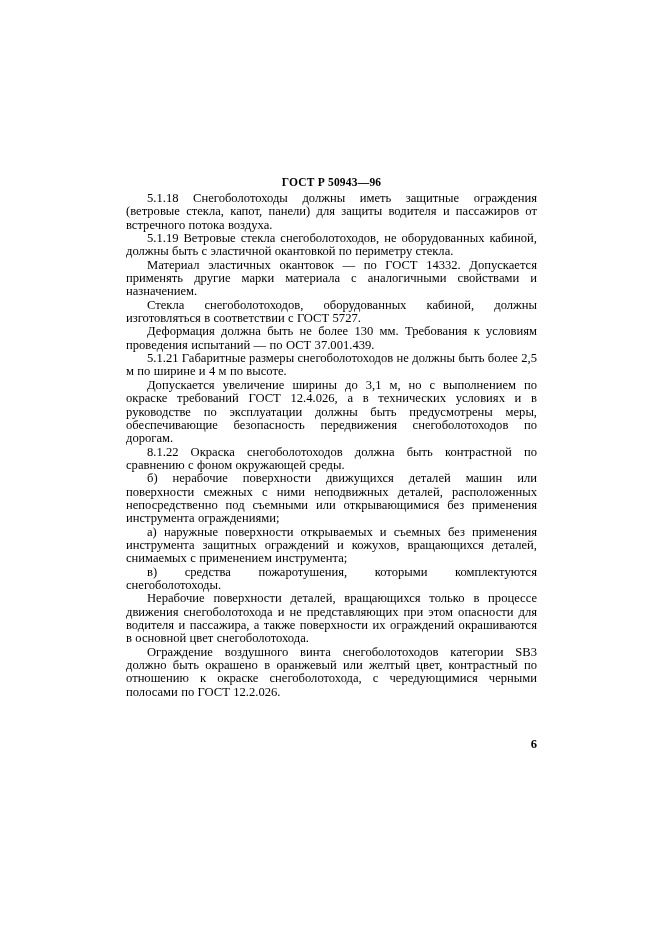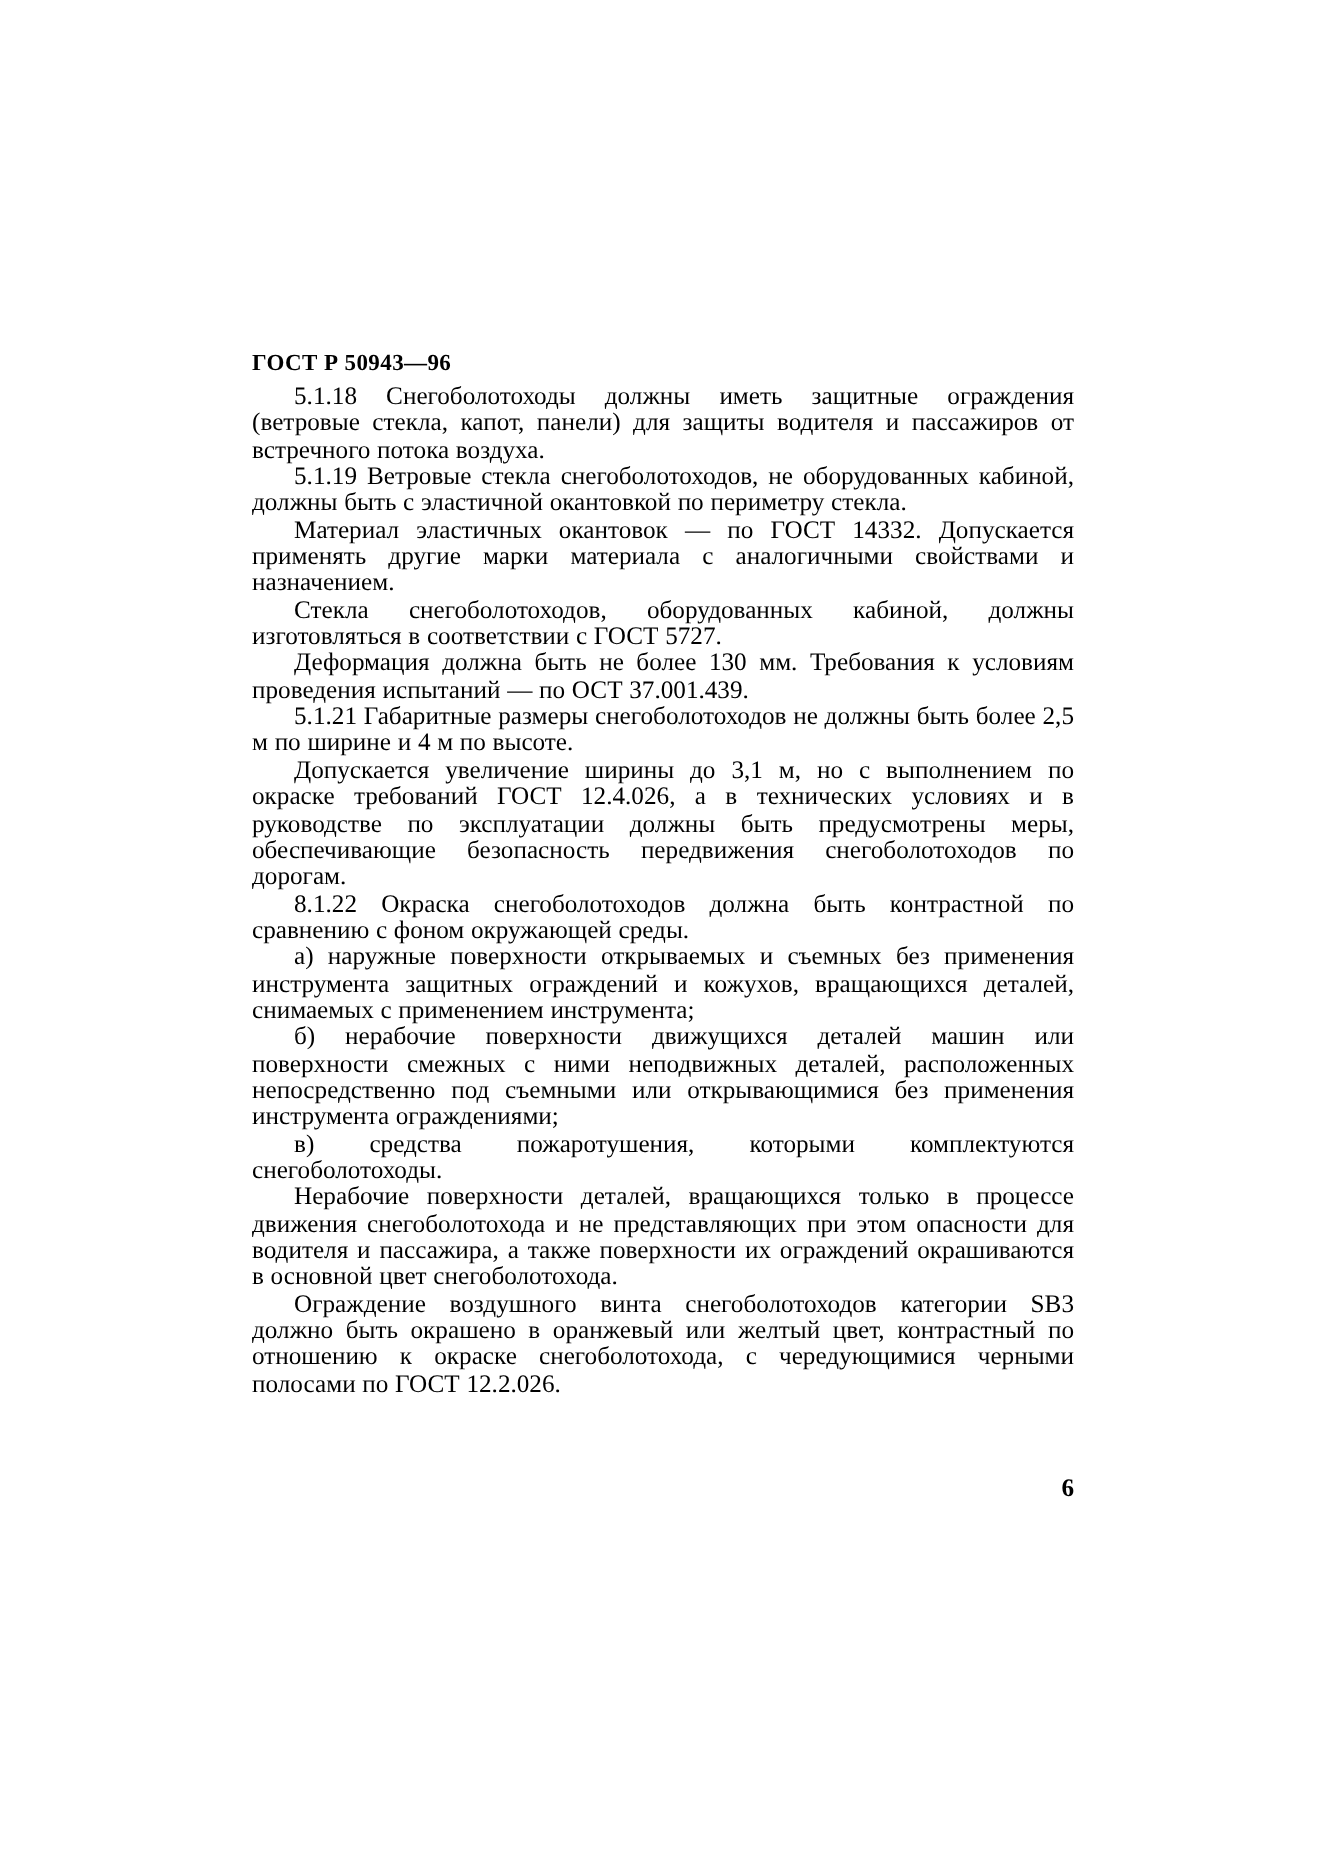--- a/index.html
+++ b/index.html
@@ -27,21 +27,21 @@
     height: 935px;
     background: #ffffff;
   }
 
   
   .running-head {
     position: absolute;
     left: 126px;
     top: 176px;
     width: 411px;
-    text-align: left;
+    text-align: center;
     font-family: "Liberation Serif", "DejaVu Serif", serif;
     font-weight: bold;
     font-size: 11.5px;
     letter-spacing: 0.2px;
     white-space: nowrap;
   }
 
   
   .text-column {
     position: absolute;
@@ -82,22 +82,22 @@
 
   <div class="text-column">
     <p class="para">5.1.18 Снегоболотоходы должны иметь защитные ограждения (ветровые стекла, капот, панели) для защиты водителя и пассажиров от встречного потока воздуха.</p>
     <p class="para">5.1.19 Ветровые стекла снегоболотоходов, не оборудованных кабиной, должны быть с эластичной окантовкой по периметру стекла.</p>
     <p class="para">Материал эластичных окантовок — по ГОСТ 14332. Допускается применять другие марки материала с аналогичными свойствами и назначением.</p>
     <p class="para">Стекла снегоболотоходов, оборудованных кабиной, должны изготовляться в соответствии с ГОСТ 5727.</p>
     <p class="para">Деформация должна быть не более 130 мм. Требования к условиям проведения испытаний — по ОСТ 37.001.439.</p>
     <p class="para">5.1.21 Габаритные размеры снегоболотоходов не должны быть более 2,5 м по ширине и 4 м по высоте.</p>
     <p class="para">Допускается увеличение ширины до 3,1 м, но с выполнением по окраске требований ГОСТ 12.4.026, а в технических условиях и в руководстве по эксплуатации должны быть предусмотрены меры, обеспечивающие безопасность передвижения снегоболотоходов по дорогам.</p>
     <p class="para">8.1.22 Окраска снегоболотоходов должна быть контрастной по сравнению с фоном окружающей среды.</p>
+    <p class="para">б) нерабочие поверхности движущихся деталей машин или поверхности смежных с ними неподвижных деталей, расположенных непосредственно под съемными или открывающимися без применения инструмента ограждениями;</p>
     <p class="para">а) наружные поверхности открываемых и съемных без применения инструмента защитных ограждений и кожухов, вращающихся деталей, снимаемых с применением инструмента;</p>
-    <p class="para">б) нерабочие поверхности движущихся деталей машин или поверхности смежных с ними неподвижных деталей, расположенных непосредственно под съемными или открывающимися без применения инструмента ограждениями;</p>
     <p class="para">в) средства пожаротушения, которыми комплектуются снегоболотоходы.</p>
     <p class="para">Нерабочие поверхности деталей, вращающихся только в процессе движения снегоболотохода и не представляющих при этом опасности для водителя и пассажира, а также поверхности их ограждений окрашиваются в основной цвет снегоболотохода.</p>
     <p class="para">Ограждение воздушного винта снегоболотоходов категории SB3 должно быть окрашено в оранжевый или желтый цвет, контрастный по отношению к окраске снегоболотохода, с чередующимися черными полосами по ГОСТ 12.2.026.</p>
   </div>
 
   <div class="folio">6</div>
 
 </div>
 
 </body></html>

